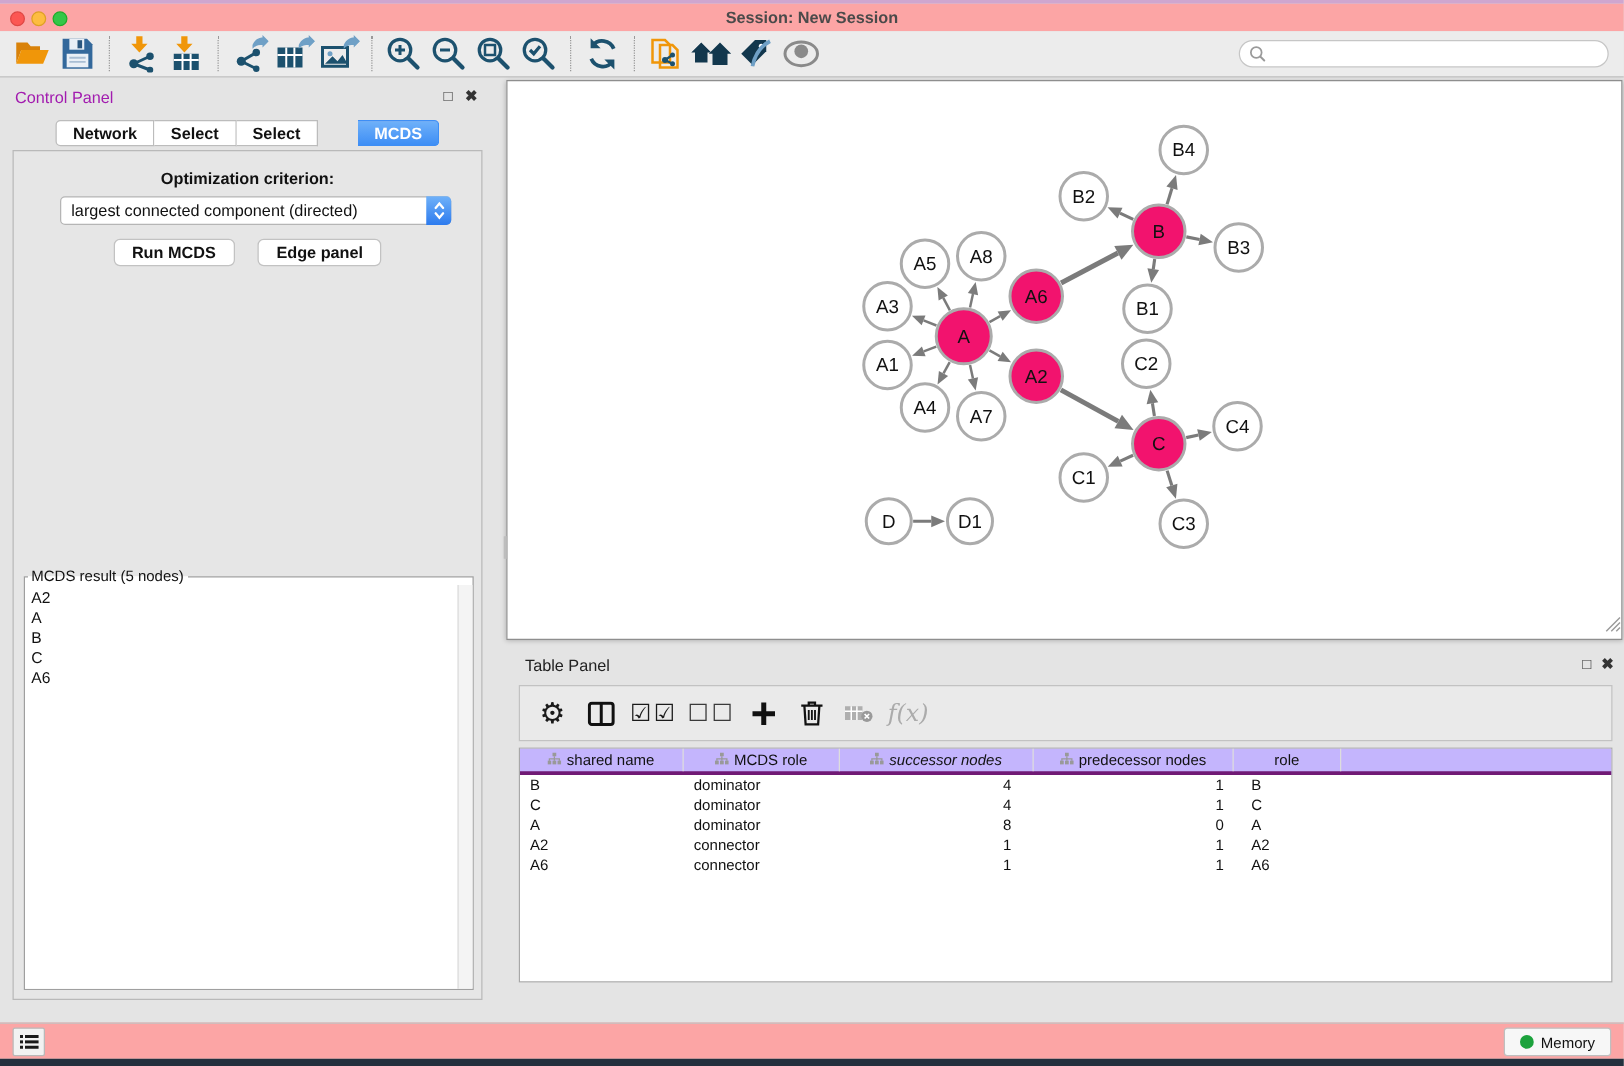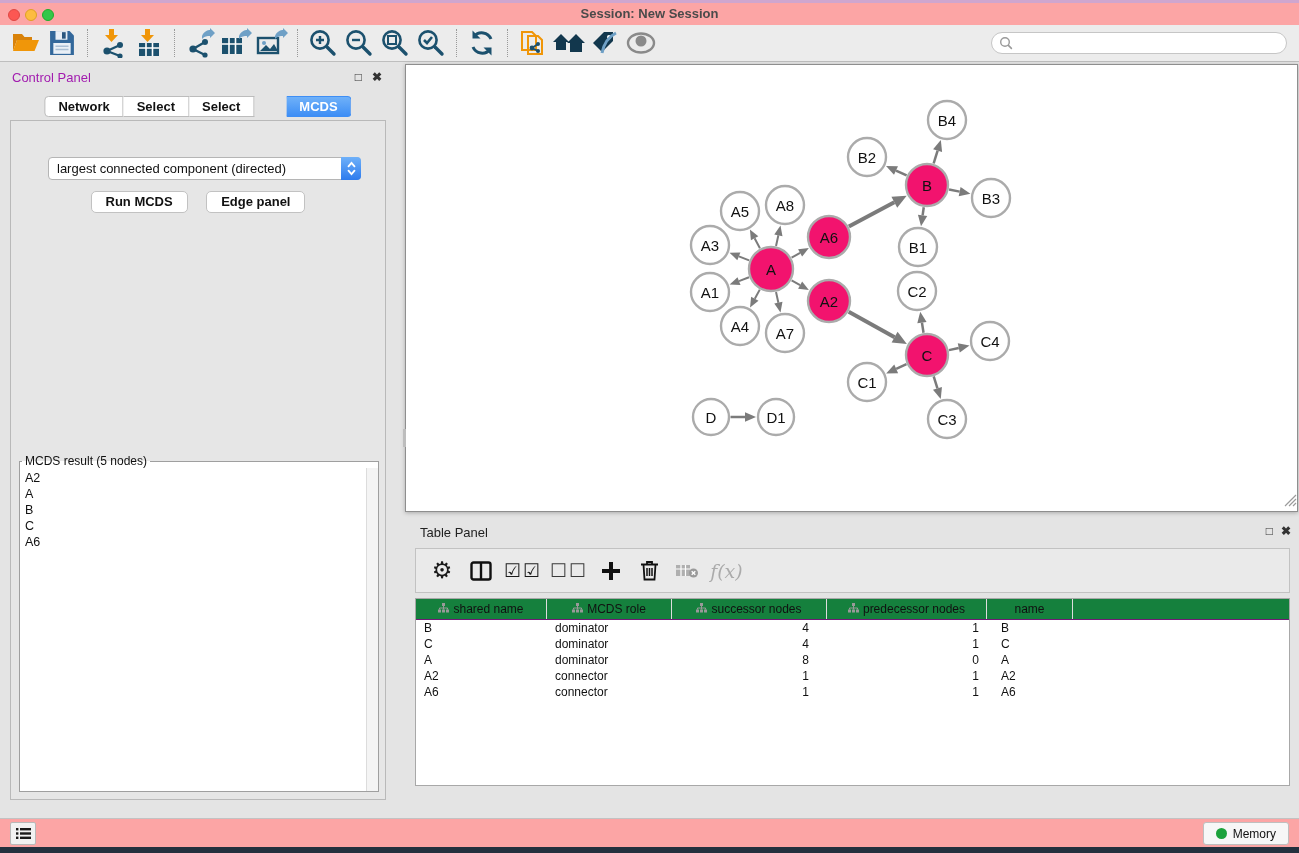--- a/index.html
+++ b/index.html
@@ -61,21 +61,21 @@
   .table-panel { position:absolute; left:405px; top:520px; width:894px; height:296px; }
   .tp-header { position:absolute; left:0; top:0; width:100%; height:22px; }
   .tp-title { position:absolute; left:15px; top:5px; font-size:13px; color:#222; }
   .tp-toolbar { position:absolute; left:10px; top:28px; width:875px; height:45px; background:#EAEAEA; border:1px solid #C2C2C2; display:flex; align-items:center; padding-left:12px; }
   .tp-ic { display:flex; align-items:center; justify-content:center; min-width:30px; height:36px; margin-right:8px; }
   .glyph { font-size:19px; color:#1a1a1a; letter-spacing:2px; }
   .glyph.gear { font-size:23px; }
   .glyph.unchecked { color:#3a3a3a; }
   .fx { font-family:"DejaVu Serif",serif; font-style:italic; font-size:19px; color:#ABABAB; }
   .tp-table { position:absolute; left:10px; top:78px; width:875px; height:188px; background:#fff; border:1px solid #A8A8A8; }
-  .t-head { display:flex; height:21px; background:#15803d; border-bottom:1px solid #701a75; }
+  .t-head { display:flex; height:21px; background:#c4b5fd; border-bottom:3px solid #701a75; }
   .t-hcell { display:flex; align-items:center; justify-content:center; gap:4px; font-size:12px; color:#111; border-right:1px solid #DDD; height:100%; }
   .t-row { display:flex; height:16px; }
   .t-cell { font-size:12px; color:#111; line-height:16px; white-space:nowrap; overflow:hidden; }
   .tp-tabs { position:absolute; top:270px; left:50%; transform:translateX(-50%); display:flex; }
   .tp-tabs .seg-tab { height:22px; line-height:21px; }
 
   
   .statusbar { position:absolute; left:0; top:818px; width:1299px; height:29px; background:#fca5a5; border-top:1px solid #C2C2C2; }
   .list-btn { position:absolute; left:10px; top:3px; width:26px; height:23px; background:#F2F2F2; border:1px solid #B9B9B9; border-radius:2px; display:flex; align-items:center; justify-content:center; }
   .mem-btn { position:absolute; right:10px; top:3px; height:23px; background:#F7F7F7; border:1px solid #BFBFBF; border-radius:3px; display:flex; align-items:center; gap:6px; padding:0 12px; font-size:12px; color:#111; font-family:"Liberation Sans",sans-serif; }
@@ -237,20 +237,21 @@
       <span class="wc float">□</span>
       <span class="wc close">✖</span>
     </div>
     <div class="seg-tabs" id="cp-tabs">
         <div class="seg-tab">Network</div>
         <div class="seg-tab">Select</div>
         <div class="seg-tab">Select</div>
         <div class="seg-tab active">MCDS</div>
       </div>
     <div class="cp-body">
+      <div class="opt-label">Optimization criterion:</div>
       <div class="dropdown">
         <span class="val">largest connected component (directed)</span>
         <span class="stepper">
           <svg width="9" height="15" viewBox="0 0 9 15">
               <path fill="none" stroke="#fff" stroke-width="1.8" stroke-linecap="round" d="M1.5 5.4L4.5 1.8L7.5 5.4M1.5 9.6L4.5 13.2L7.5 9.6"></path>
             </svg>
         </span>
       </div>
       <div class="btn-row">
         <button class="mac-btn">Run MCDS</button>
@@ -415,42 +416,42 @@
           <div class="t-hcell" style="width: 125px;">
             <span><svg width="11" height="10" viewBox="0 0 11 10">
                 <rect x="4" y="0" width="3" height="3" fill="#999"></rect>
                 <rect x="0" y="6.5" width="3" height="3" fill="#999"></rect>
                 <rect x="4" y="6.5" width="3" height="3" fill="#999"></rect>
                 <rect x="8" y="6.5" width="3" height="3" fill="#999"></rect>
                 <path d="M5.5 3v2M1.5 6.5V5h8v1.5M5.5 5v1.5" stroke="#999" fill="none"></path>
               </svg></span>
             <span>MCDS role</span>
           </div>
-          <div class="t-hcell" style="width: 155px;">
+          <div class="t-hcell" style="width: 155px; font-style: italic;">
             <span><svg width="11" height="10" viewBox="0 0 11 10">
                 <rect x="4" y="0" width="3" height="3" fill="#999"></rect>
                 <rect x="0" y="6.5" width="3" height="3" fill="#999"></rect>
                 <rect x="4" y="6.5" width="3" height="3" fill="#999"></rect>
                 <rect x="8" y="6.5" width="3" height="3" fill="#999"></rect>
                 <path d="M5.5 3v2M1.5 6.5V5h8v1.5M5.5 5v1.5" stroke="#999" fill="none"></path>
               </svg></span>
             <span>successor nodes</span>
           </div>
           <div class="t-hcell" style="width: 160px;">
             <span><svg width="11" height="10" viewBox="0 0 11 10">
                 <rect x="4" y="0" width="3" height="3" fill="#999"></rect>
                 <rect x="0" y="6.5" width="3" height="3" fill="#999"></rect>
                 <rect x="4" y="6.5" width="3" height="3" fill="#999"></rect>
                 <rect x="8" y="6.5" width="3" height="3" fill="#999"></rect>
                 <path d="M5.5 3v2M1.5 6.5V5h8v1.5M5.5 5v1.5" stroke="#999" fill="none"></path>
               </svg></span>
             <span>predecessor nodes</span>
           </div>
           <div class="t-hcell" style="width: 86px;">
-            <span>name</span>
+            <span>role</span>
           </div>
         </div>
       <div id="t-body">
           <div class="t-row">
             <div class="t-cell" style="width: 131px; padding-left: 8px;">B</div>
             <div class="t-cell" style="width: 125px; padding-left: 8px;">dominator</div>
             <div class="t-cell" style="width: 155px; text-align: right; padding-right: 18px;">4</div>
             <div class="t-cell" style="width: 160px; text-align: right; padding-right: 8px;">1</div>
             <div class="t-cell" style="width: 86px; padding-left: 14px;">B</div>
           </div>

